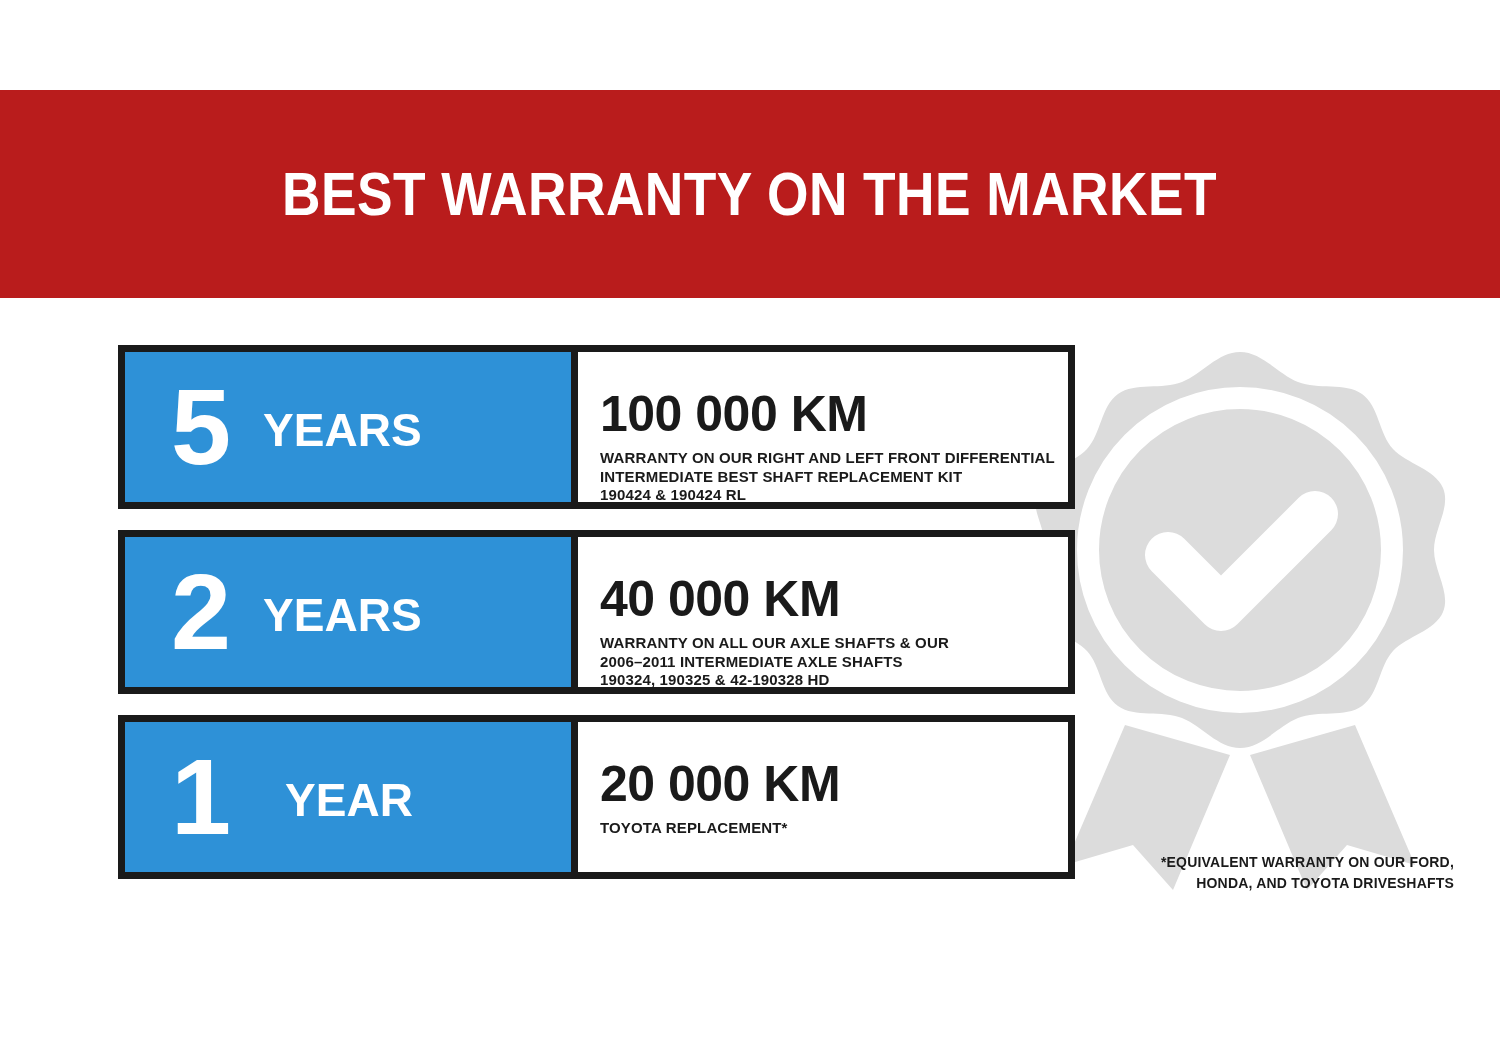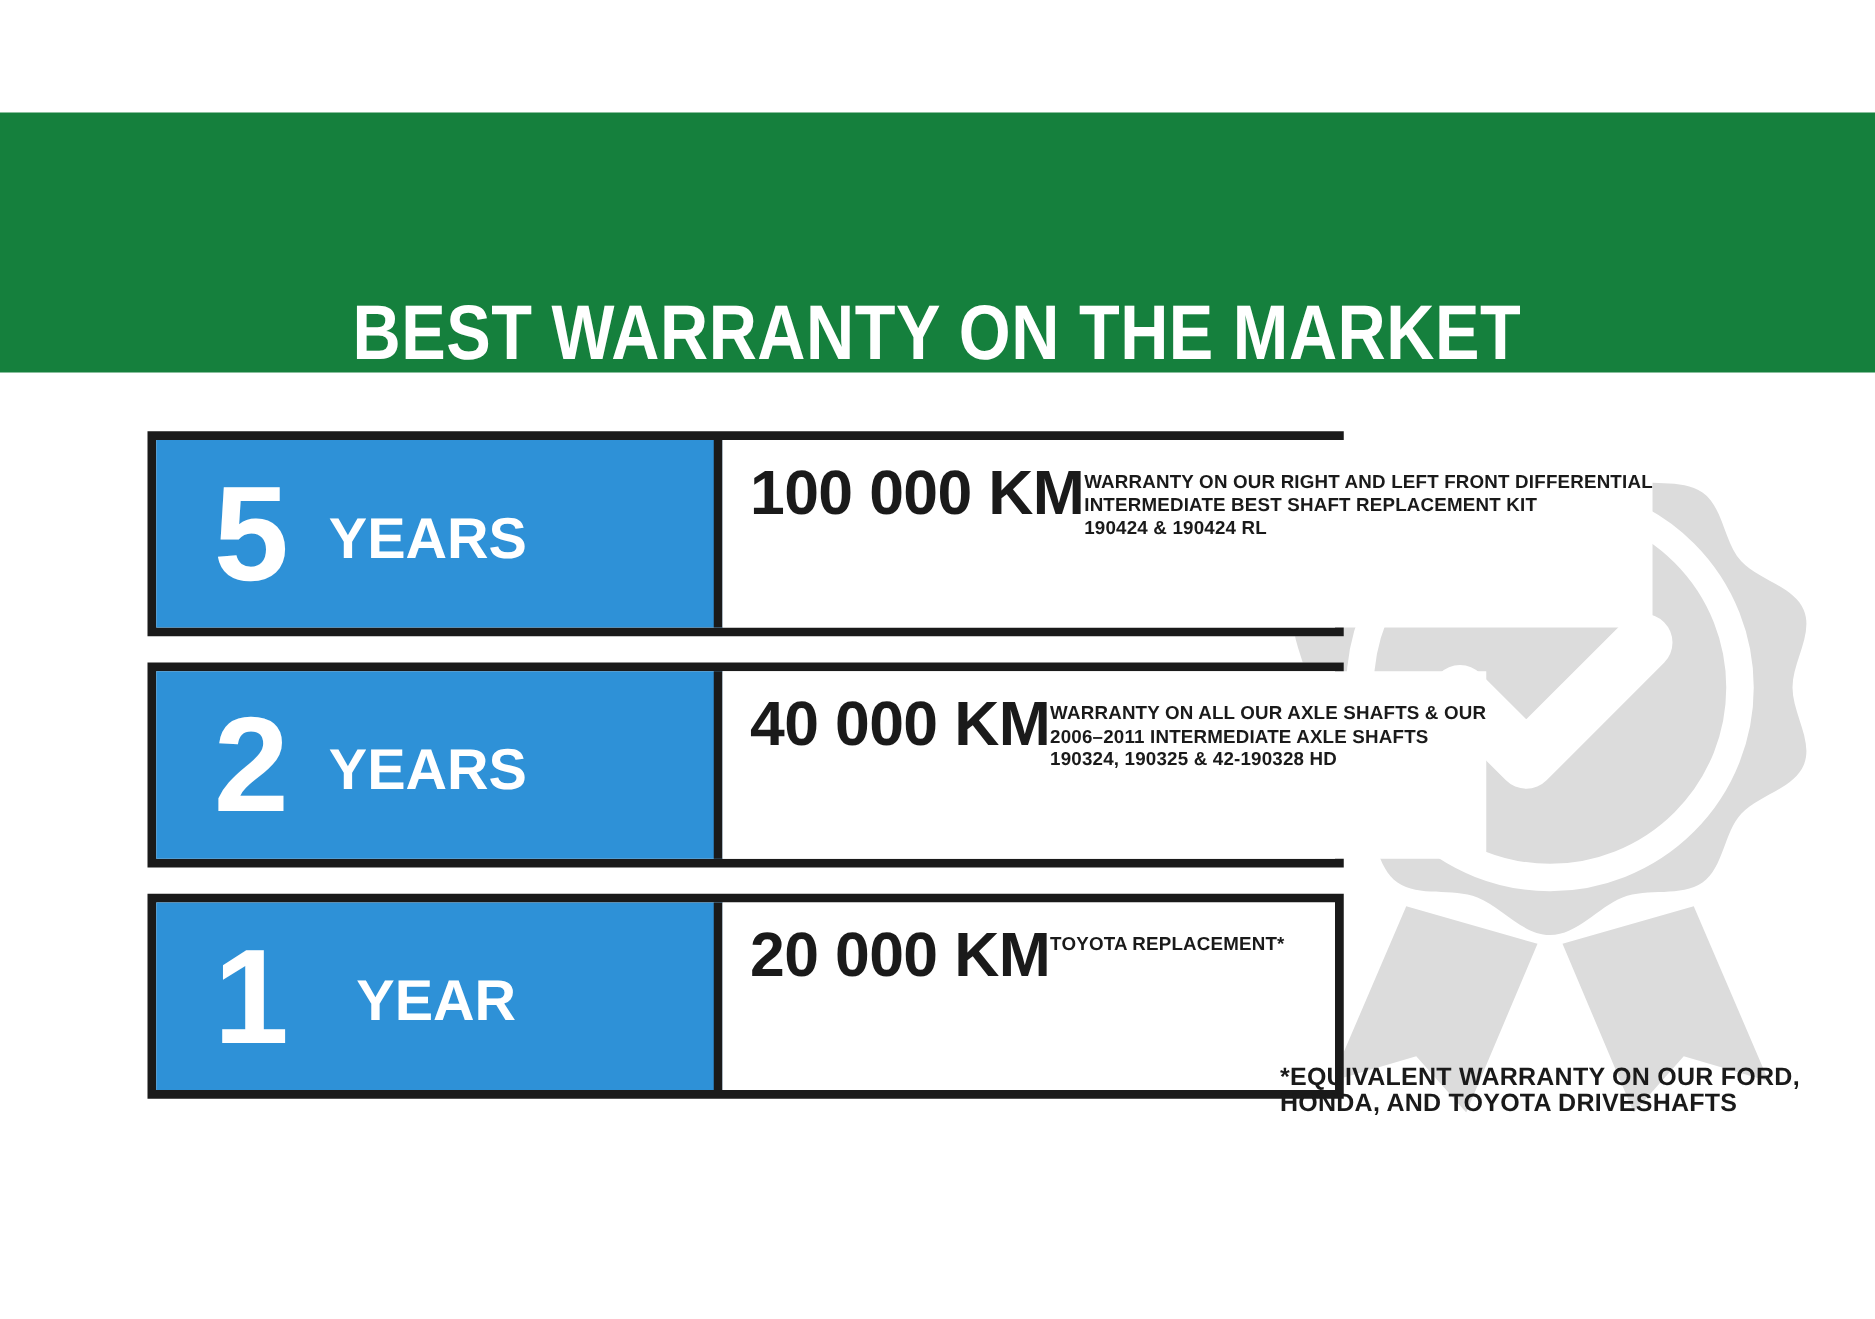--- a/index.html
+++ b/index.html
@@ -15,23 +15,23 @@
     position: relative;
   }
 
   
   .header-band {
     position: absolute;
     left: 0;
     top: 90px;
     width: 1500px;
     height: 208px;
-    background: #15803d;
-    display: flex;
-    align-items: flex-end;
+    background: #b91c1c;
+    display: flex;
+    align-items: center;
     justify-content: center;
   }
   .header-title {
     color: #ffffff;
     font-size: 62px;
     font-weight: 700;
     letter-spacing: 0.5px;
     transform: scaleX(0.86);
     transform-origin: center center;
     white-space: nowrap;
@@ -103,22 +103,23 @@
     margin-top: 6px;
   }
   .row-left.singular .row-unit { margin-left: 56px; text-align: right; }
 
   .row-right {
     flex: 1 1 auto;
     background: #ffffff;
     padding: 16px 0 0 22px;
     box-sizing: border-box;
     display: flex;
-    flex-direction: row;
+    flex-direction: column;
     justify-content: flex-start;
+    margin-top: 20px;
   }
   .row-km {
     color: #1a1a1a;
     font-size: 50px;
     font-weight: 700;
     line-height: 1.04;
     letter-spacing: -0.5px;
     white-space: nowrap;
   }
   .row-desc {
@@ -127,26 +128,26 @@
     font-size: 15px;
     font-weight: 700;
     line-height: 18.5px;
     letter-spacing: 0.15px;
   }
   .row-desc div { white-space: nowrap; }
 
   
   .footnote {
     position: absolute;
-    right: 56px;
+    right: 46px;
     top: 852px;
     width: 420px;
-    text-align: left;
+    text-align: right;
     color: #1a1a1a;
-    font-size: 20px;
+    font-size: 14px;
     font-weight: 700;
     line-height: 21px;
     letter-spacing: 0.2px;
     z-index: 3;
   }
   .footnote div { white-space: nowrap; }
 </style>
 </head>
 <body>
 

